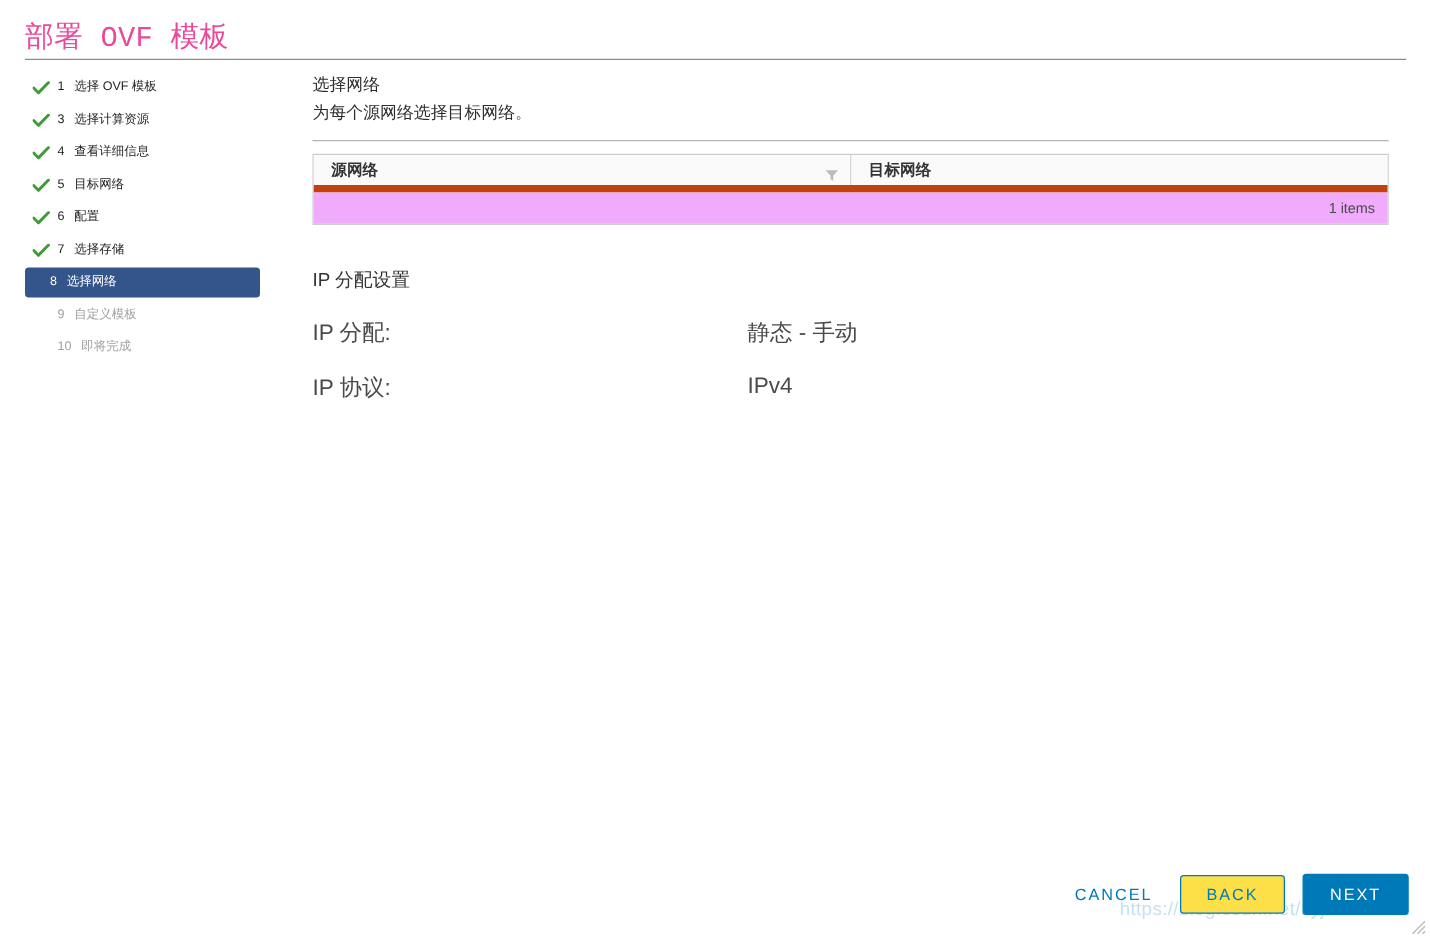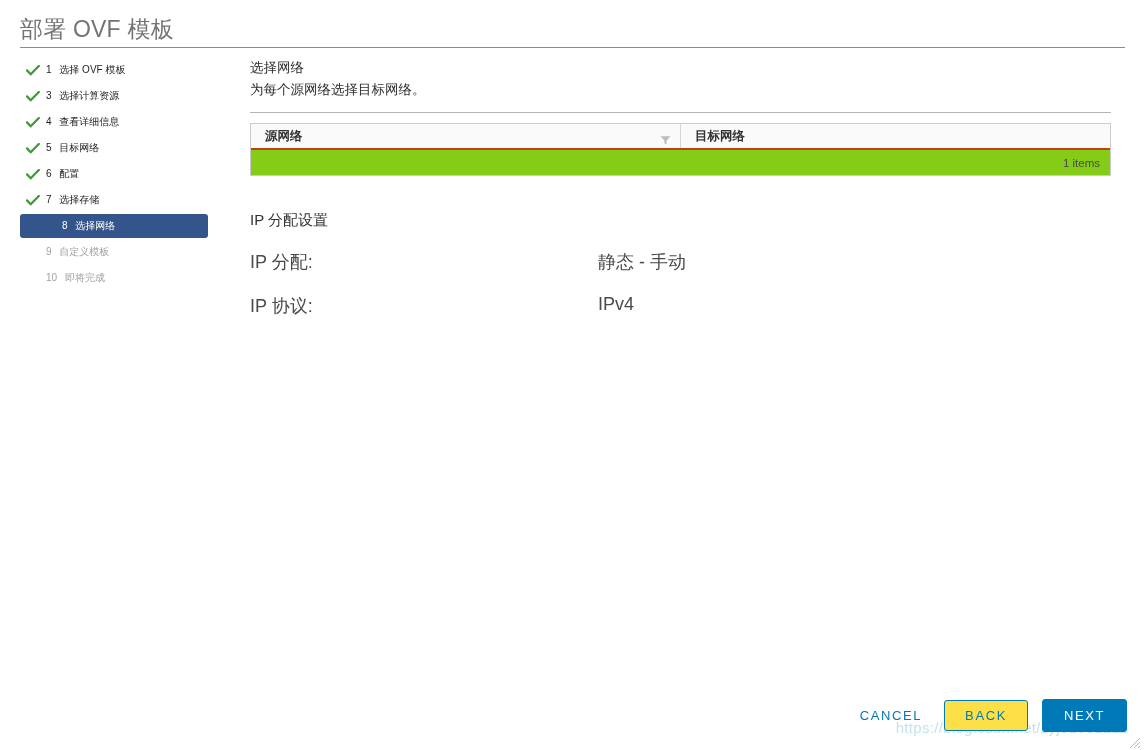--- a/index.html
+++ b/index.html
@@ -17,23 +17,24 @@
     -webkit-font-smoothing: antialiased;
   }
 
   
   .dialog-title {
     position: absolute;
     left: 20px;
     top: 14px;
     font-size: 23px;
     font-weight: 400;
-    color: #737373;
+    color: #ec4899;
     letter-spacing: 0.2px;
     white-space: nowrap;
+    font-family: Liberation Mono, monospace;
   }
   .title-divider {
     position: absolute;
     left: 20px;
     top: 47px;
     width: 1105px;
     height: 1px;
     background: #8c8c8c;
   }
 
@@ -67,21 +68,21 @@
   }
   .step .check svg { display: block; margin-top: 7px; }
   .step-label {
     display: inline-block;
   }
   .step.done .step-label { color: #1c1c1c; }
   .step.current {
     background: #34558b;
     color: #ffffff;
     width: 188px;
-    padding-left: 42px;
+    padding-left: 20px;
   }
   .step.current .step-label { color: #ffffff; }
   .step.pending .step-label { color: #a0a0a0; }
 
   
   .content {
     position: absolute;
     left: 250px;
     top: 58px;
     width: 875px;
@@ -109,21 +110,21 @@
     margin-top: 10px;
     width: 861px;
     border: 1px solid #cccccc;
     box-sizing: border-box;
     background: #ffffff;
   }
   .thead {
     display: flex;
     height: 24px;
     background: #fafafa;
-    border-bottom: 2px solid #c2410c;
+    border-bottom: 6px solid #c2410c;
   }
   .th {
     font-size: 12.5px;
     font-weight: bold;
     color: #333333;
     line-height: 24px;
     padding-left: 14px;
     box-sizing: border-box;
     position: relative;
   }
@@ -190,21 +191,21 @@
     border-bottom: 1px solid #cccccc;
     background: #ffffff;
   }
   .vscroll {
     width: 11px;
     background: #e9e9e9;
     border-left: 1px solid #e2e2e2;
   }
   .tfoot {
     height: 25px;
-    background: #84cc16;
+    background: #f0abfc;
     display: flex;
     align-items: center;
     justify-content: flex-end;
     padding-right: 10px;
     font-size: 11.5px;
     color: #4a4a4a;
   }
 
   
   .ip-section {

